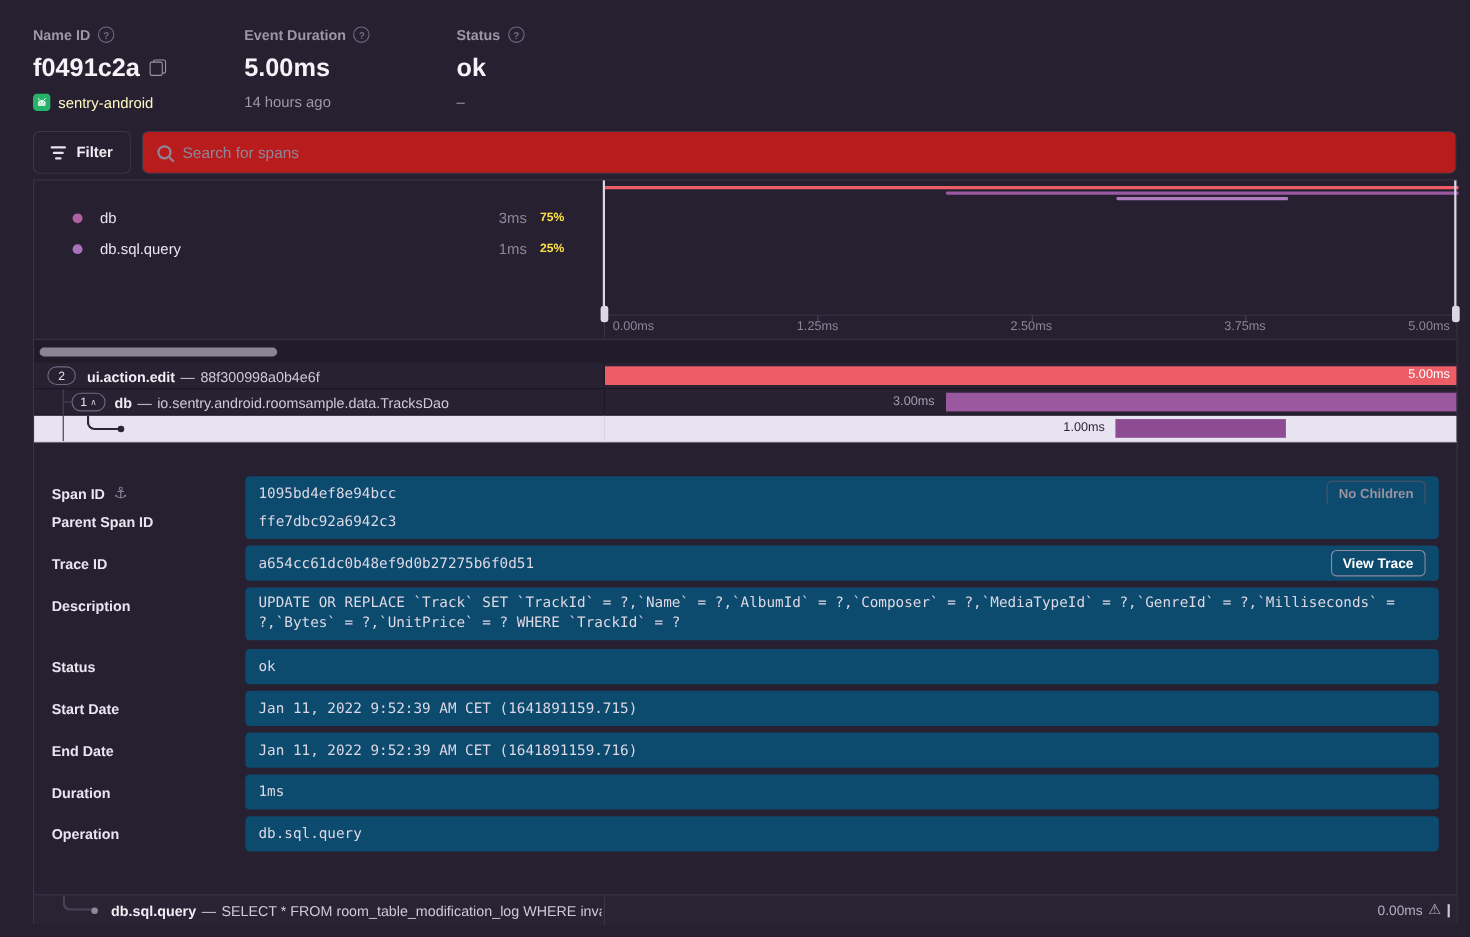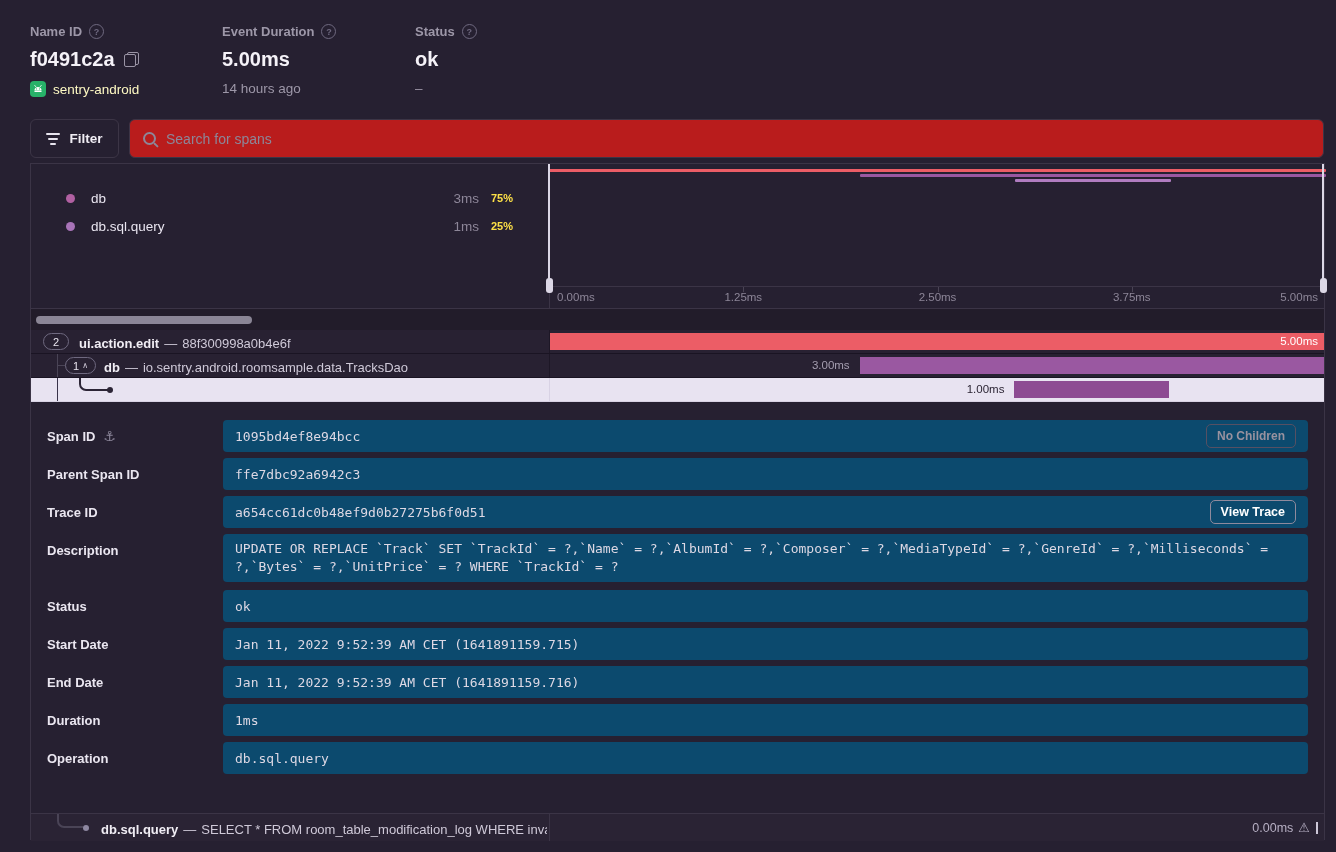--- a/index.html
+++ b/index.html
@@ -5,21 +5,21 @@
   * { box-sizing: border-box; margin: 0; padding: 0; }
   html,body { width:1336px; height:852px; overflow:hidden; }
   body { background:#262031; font-family:"Liberation Sans", sans-serif; color:#eae6f0; position:relative; }
 
   
   .hcol { position:absolute; top:24px; }
   .hcol.c1 { left:30px; } .hcol.c2 { left:222px; } .hcol.c3 { left:415px; }
   .hlabel { display:flex; align-items:center; gap:7px; font-size:13px; font-weight:700; color:#9d97a8; }
   .help-icon { width:15px; height:15px; border:1.5px solid #6f6980; border-radius:50%; color:#6f6980;
                font-size:9px; font-weight:700; display:flex; align-items:center; justify-content:center; }
-  .hvalue { margin-top:9px; font-size:20px; font-weight:600; color:#f5f2f8; display:flex; align-items:center; gap:9px;justify-content:space-between; }
+  .hvalue { margin-top:9px; font-size:23px; font-weight:600; color:#f5f2f8; display:flex; align-items:center; gap:9px;justify-content:space-between; }
   .hsub { margin-top:10px; font-size:13.5px; color:#9d97a8; display:flex; align-items:center; gap:7px; }
   .proj-link { color:#fef9c3; font-size:13.5px; text-decoration:none; }
   .copy-icon { width:15px; height:15px; position:relative; display:inline-block; }
   .copy-icon::before { content:""; position:absolute; right:0; top:0; width:10px; height:11px; border:1.5px solid #9a94a5; border-radius:2px; }
   .copy-icon::after  { content:""; position:absolute; left:0; bottom:0; width:10px; height:11px; border:1.5px solid #9a94a5; border-radius:2px; background:#262031; }
 
   
   .filter-btn { position:absolute; left:30px; top:119px; width:89px; height:39px; border:1px solid #3c3546;
                 border-radius:6px; background:transparent; display:flex; align-items:center; justify-content:center;
                 gap:9px; color:#f0edf4; font-size:13.5px; font-weight:700; cursor:pointer; }
@@ -87,21 +87,21 @@
   .tdot { position:absolute; width:6px; height:6px; border-radius:50%; background:#2c2536; left:76px; top:9px; }
   .abs-badge1 { position:absolute; left:34px; top:3px; }
   .abs-badge0 { position:absolute; left:12px; top:3px; }
   .r0-text { position:absolute; left:48px; top:4px; } .r1-text { position:absolute; left:73px; top:4px; }
   .r2-text { position:absolute; left:90px; top:4px; right:780px; overflow:hidden; white-space:nowrap; }
 
   
   .dlabel { left:16px; height:32px; display:flex; align-items:center; gap:8px; font-size:13px; font-weight:700; color:#eae6f0; }
   .dbox { left:192px; right:16px; height:32px; background:#0c4a6e; border-radius:4px; display:flex; align-items:center;
           padding:0 12px; font-family:"DejaVu Sans Mono", monospace; font-size:13px; color:#ddd8e4; }
-  .y-span{top:256px;align-items:center;} .y-parent{top:294px;} .y-trace{top:332px;} .y-desc{top:370px;} .y-status{top:426px;}
+  .y-span{top:269px;align-items:center;} .y-parent{top:294px;} .y-trace{top:332px;} .y-desc{top:370px;} .y-status{top:426px;}
   .y-start{top:464px;} .y-end{top:502px;} .y-dur{top:540px;} .y-op{top:578px;}
   .dbox.multiline { height:48px; align-items:flex-start; padding:6px 12px; line-height:18px; white-space:normal; word-break:break-word; }
   .anchor-icon { font-size:14px; color:#8b8599; font-family:"DejaVu Sans", sans-serif; }
   .nochildren { margin-left:auto; border:1px solid #565063; border-radius:5px; padding:4px 10px; color:#99929f;
                 font-family:"Liberation Sans",sans-serif; font-size:12px; font-weight:600; }
   .viewtrace { margin-left:auto; border:1px solid #8f8a9d; border-radius:5px; padding:4px 10px; color:#fff; background:transparent;
                font-family:"Liberation Sans",sans-serif; font-size:12.5px; font-weight:700; cursor:pointer; }
 
   
   .frow { left:0; top:649px; width:1293px; height:28px; border-top:1px solid #3b3446; background:#2a2334; }

